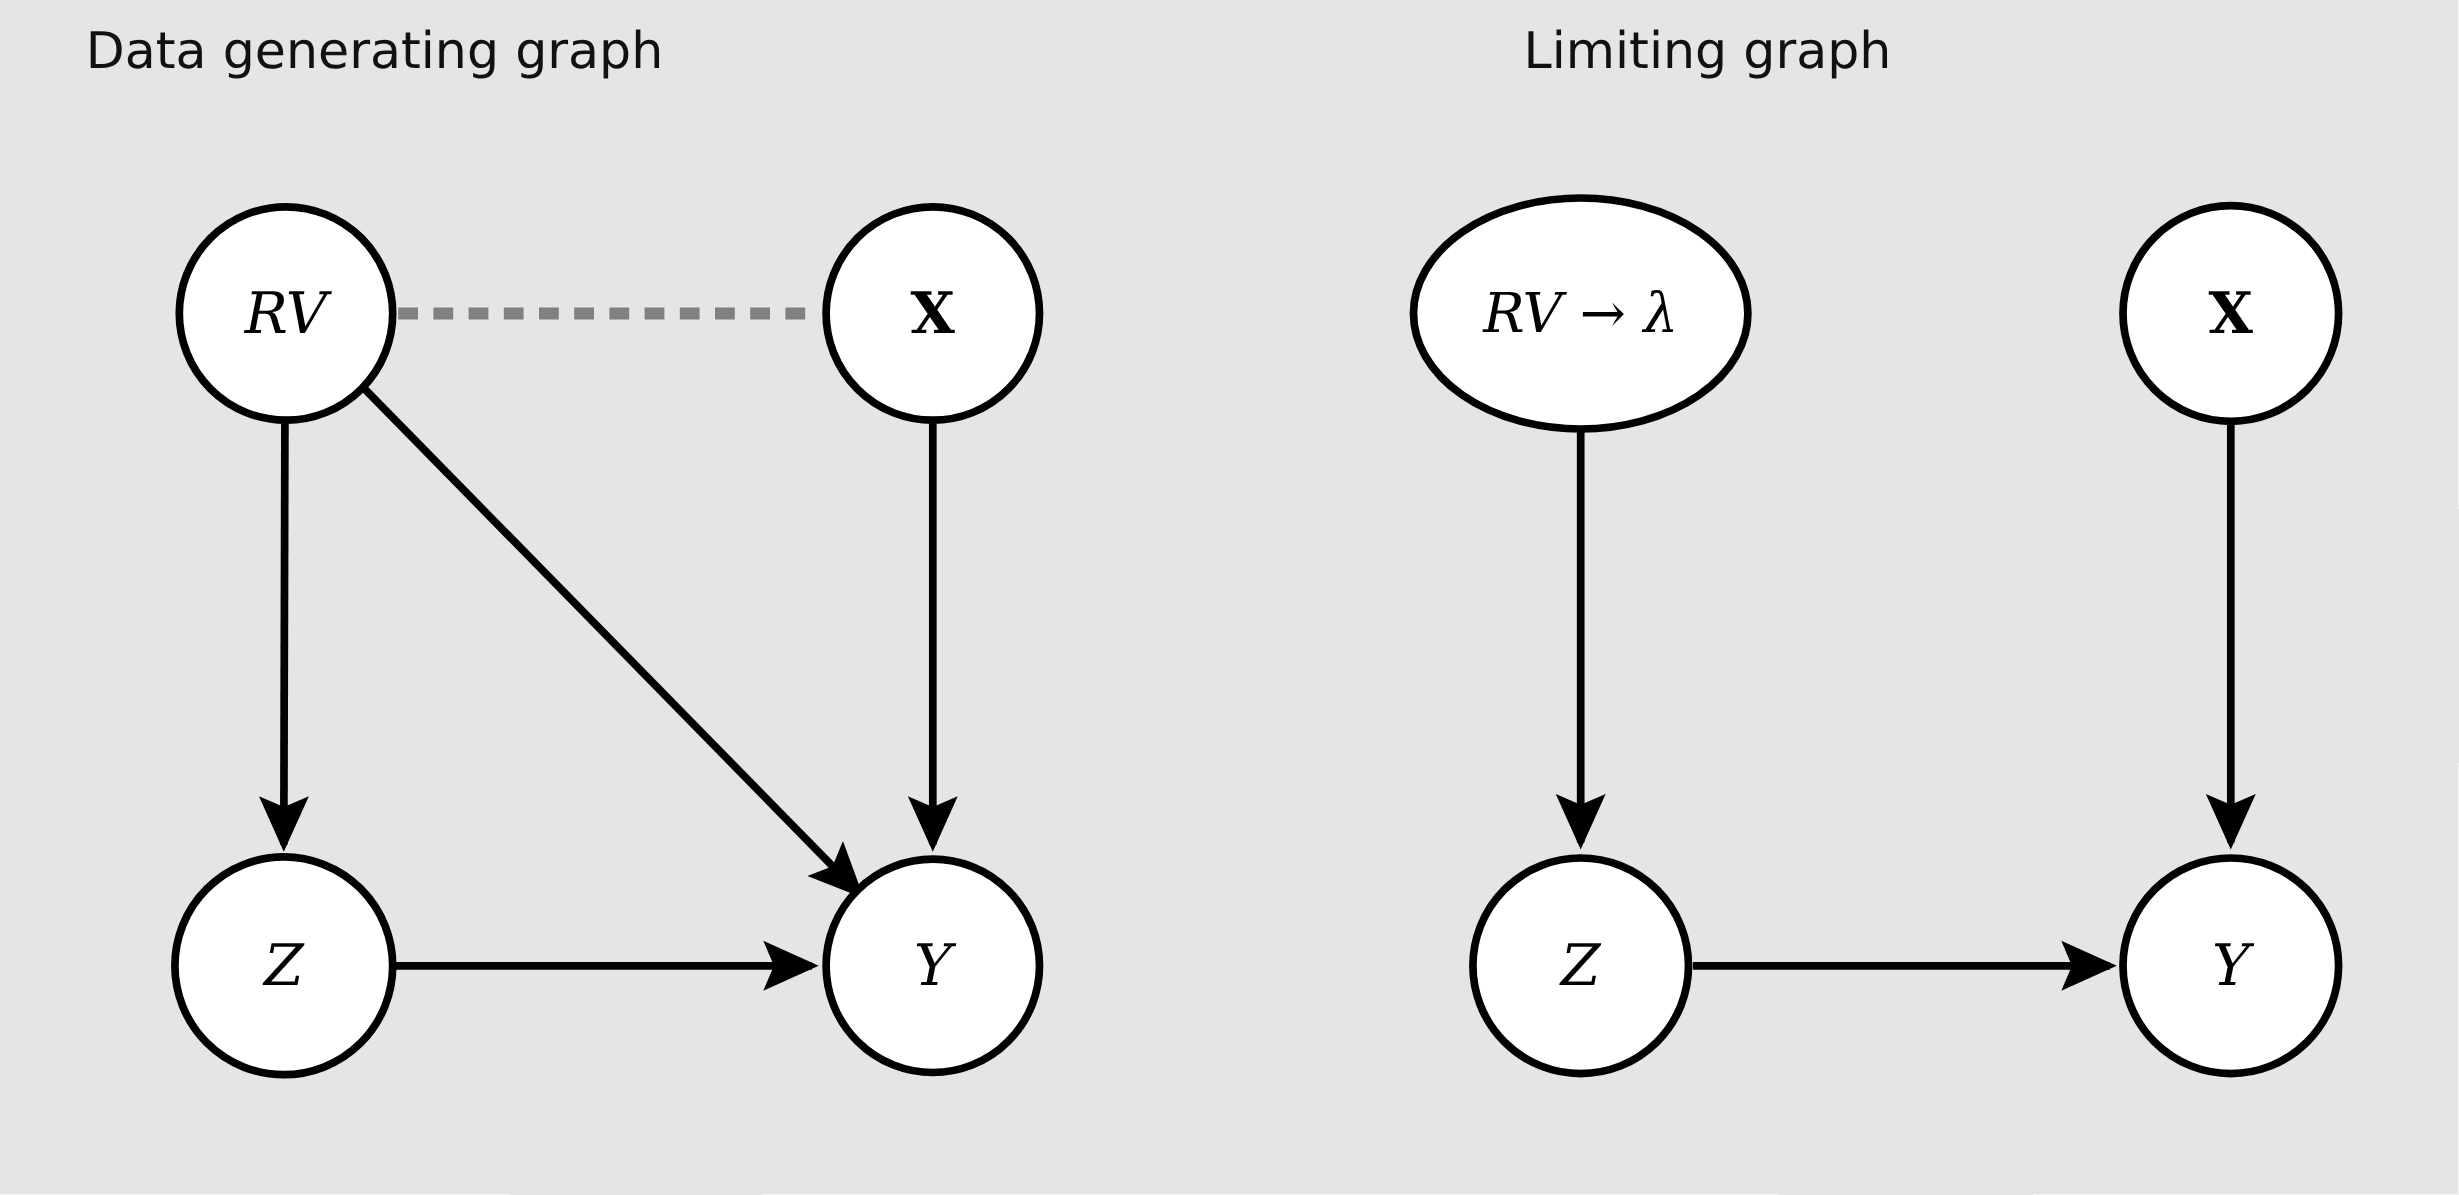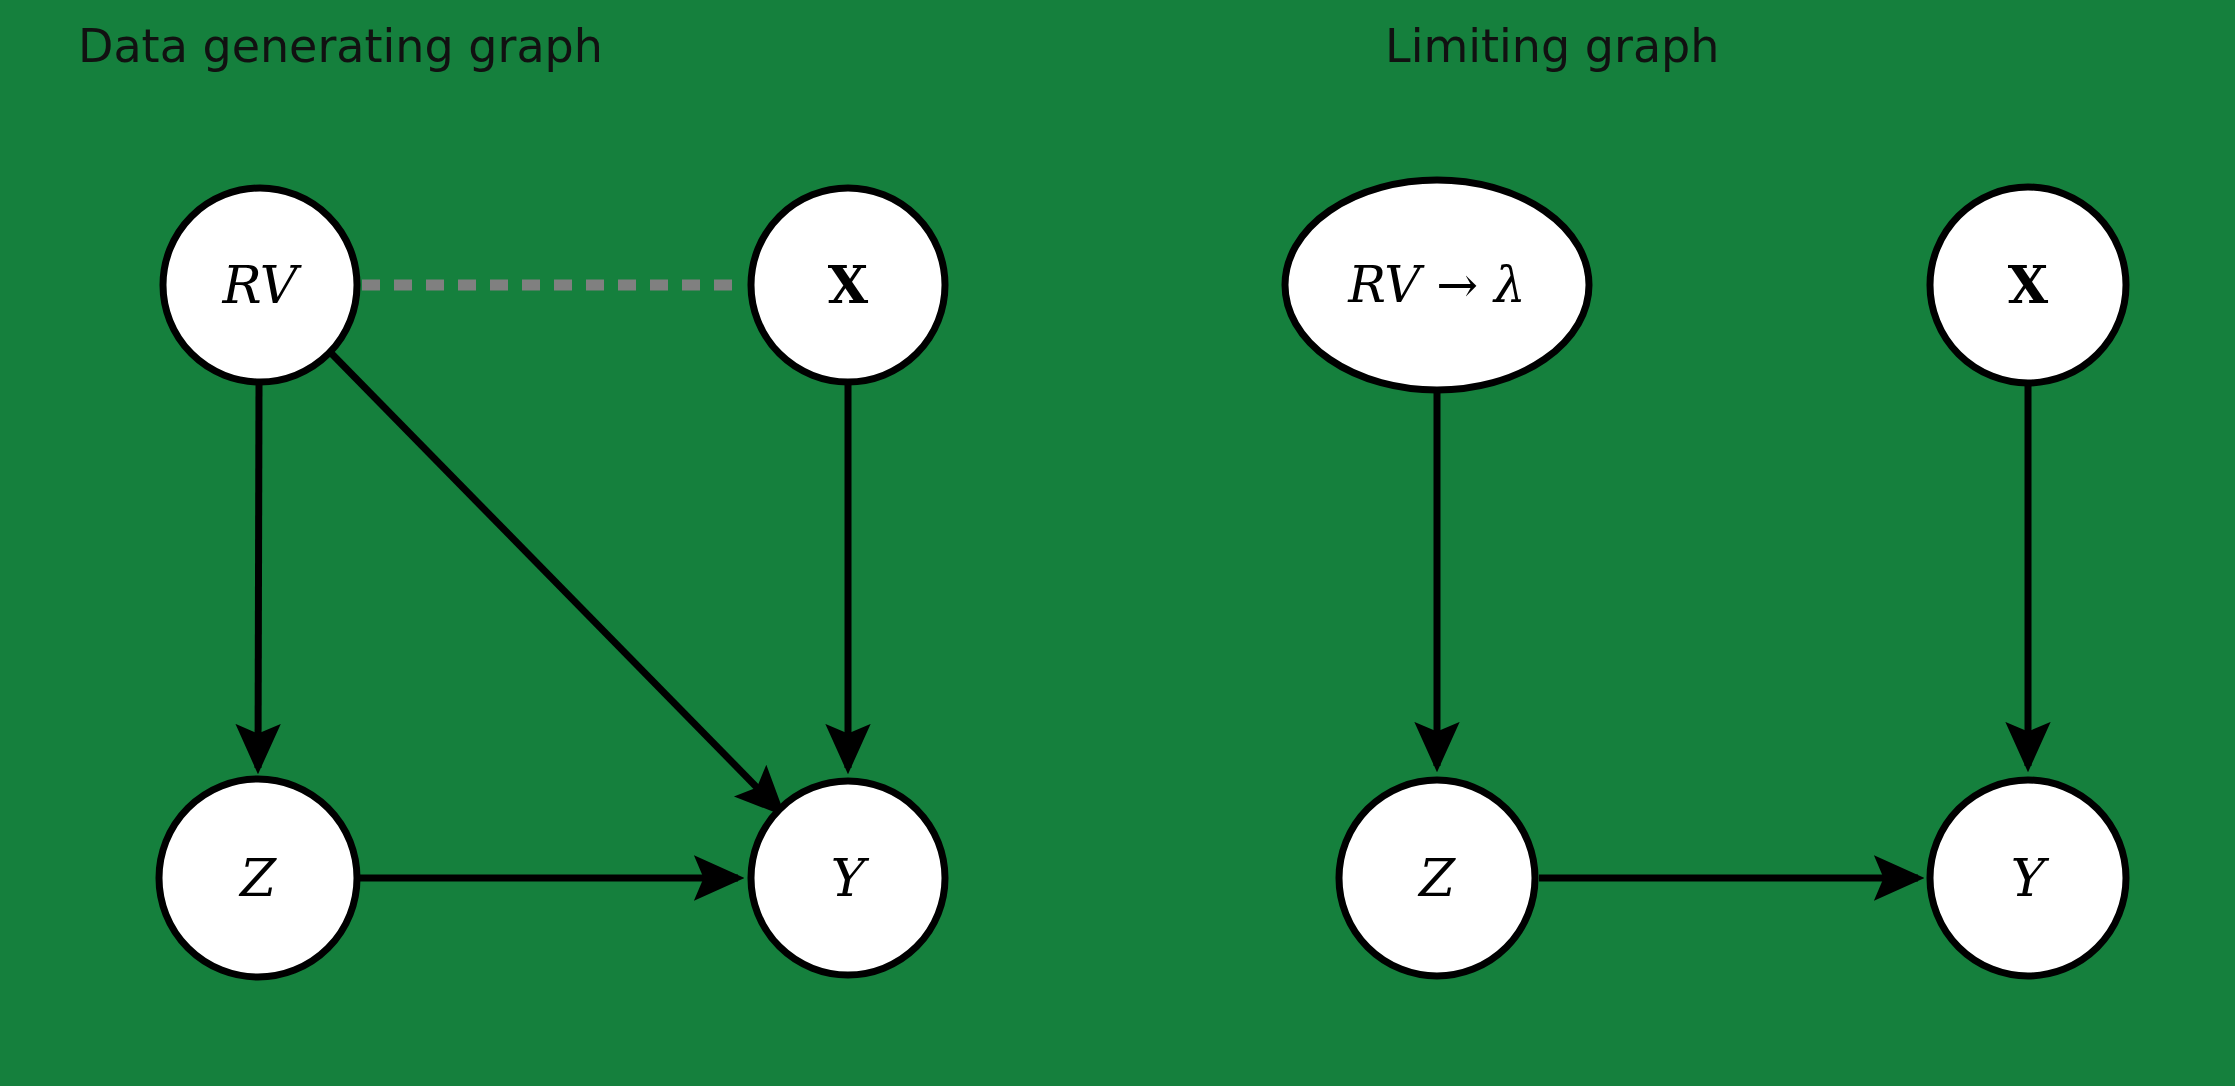--- a/index.html
+++ b/index.html
@@ -10,21 +10,21 @@
   body {
     width: 2235px;
     height: 1086px;
     font-family: "Liberation Sans", sans-serif;
     overflow: hidden;
   }
   #canvas-root {
     position: relative;
     width: 2235px;
     height: 1086px;
-    background: #15803d;
+    background: #e5e5e5;
   }
   svg.diagram {
     display: block;
     width: 2235px;
     height: 1086px;
   }
   .panel-title {
     font-family: "DejaVu Sans", "Liberation Sans", sans-serif;
     font-size: 46px;
     fill: #111111;

